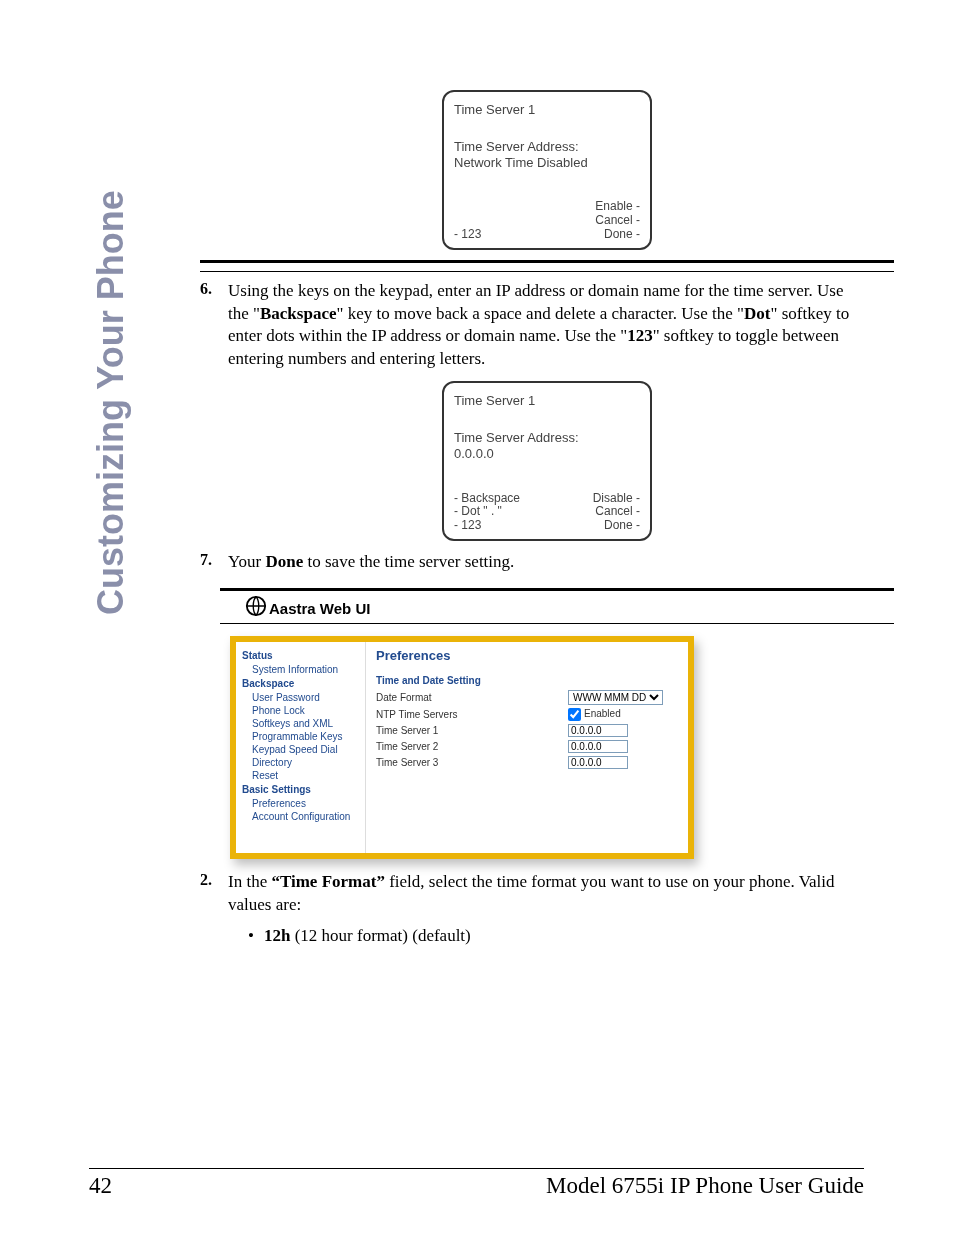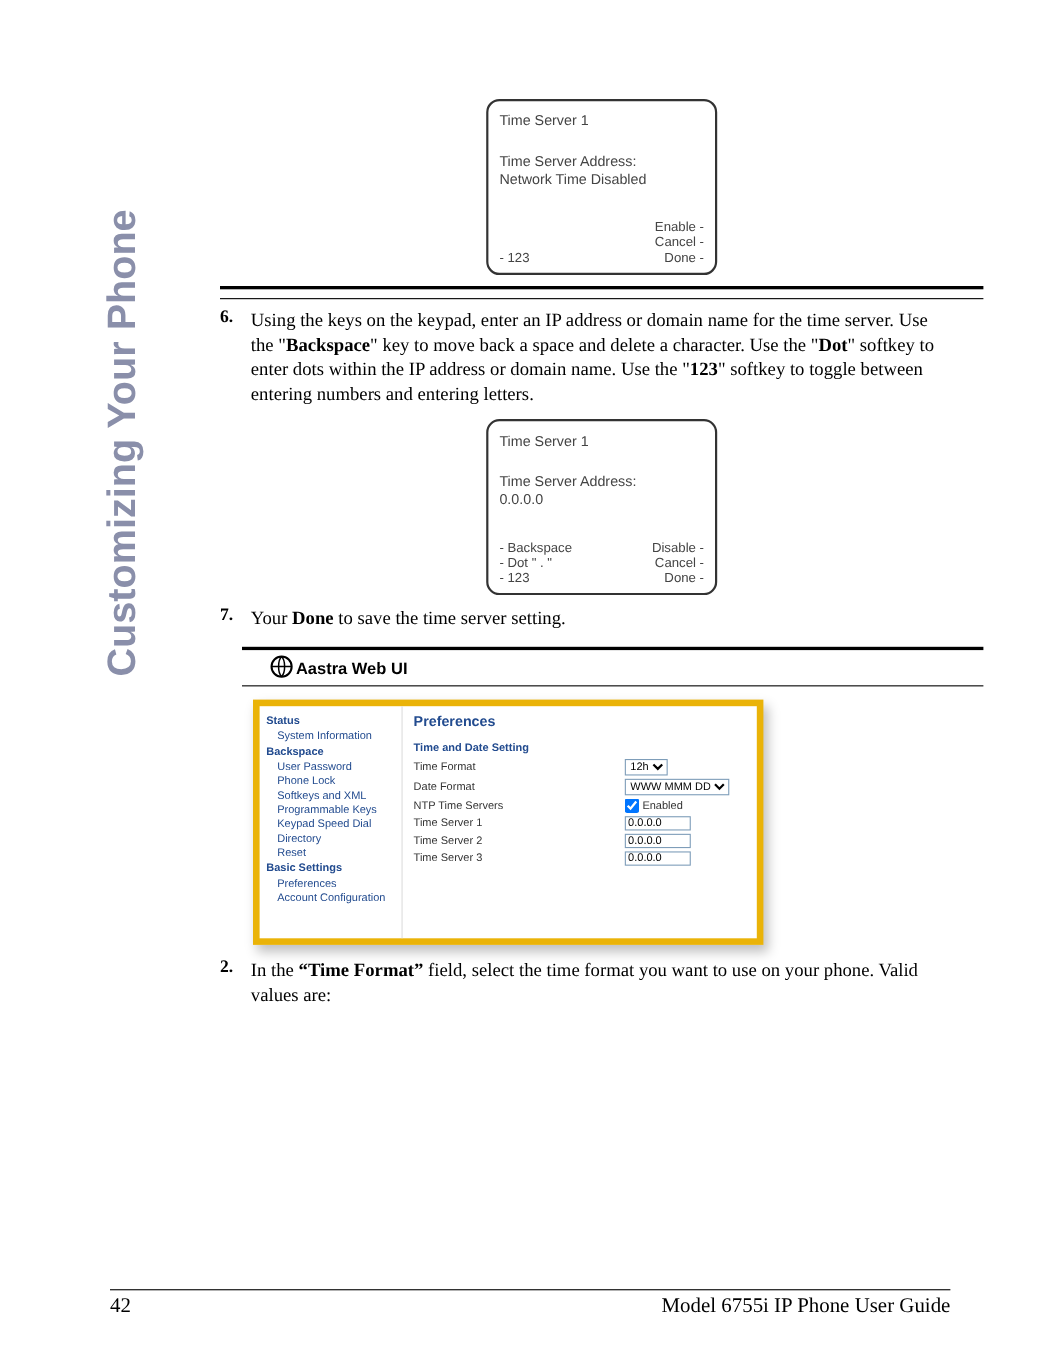--- a/index.html
+++ b/index.html
@@ -41,21 +41,21 @@
   .webui-main .main-title { font-weight: bold; color: #224b8f; font-size: 13px; margin-bottom: 12px; }
   .webui-main .subsection { color: #224b8f; font-weight: bold; margin-bottom: 4px; font-size: 10px; }
   .webui-row { display: flex; align-items: center; justify-content: space-between; margin-bottom: 3px; }
   .webui-row .lbl { color: #333; }
   .webui-row .ctrl { width: 110px; text-align: left; }
   .webui-row select { font-size: 10px; border: 1px solid #7e9db9; background: #fff; }
   .webui-row input[type=text] { font-size: 10px; border: 1px solid #7e9db9; width: 60px; padding: 0 2px; }
   .webui-row input[type=checkbox] { vertical-align: middle; margin-right: 3px; }
   ul.bullets { list-style: none; margin: 8px 0 0 20px; }
   ul.bullets li::before { content: "•"; margin-right: 10px; }
-  .footer { position: absolute; bottom: 36px; left: 100px; right: 90px; border-top: 1px solid #000; padding-top: 4px; display: flex; justify-content: space-between; font-size: 19px; }
+  .footer { position: absolute; bottom: 36px; left: 89px; right: 90px; border-top: 1px solid #000; padding-top: 4px; display: flex; justify-content: space-between; font-size: 23px; }
   b { font-weight: bold; }
 </style>
 </head>
 <body>
 
 <div class="page">
   <div class="side-heading-wrap">
     <div class="side-heading">Customizing Your Phone</div>
   </div>
 
@@ -151,24 +151,20 @@
         <div class="item">Directory</div>
         <div class="item">Reset</div>
         <div class="hdr">Basic Settings</div>
         <div class="item sel">Preferences</div>
         <div class="item">Account Configuration</div>
       </div>
       <div class="webui-main">
         <div class="main-title">Preferences</div>
         <div class="subsection">Time and Date Setting</div>
         <div class="webui-row">
-          <span class="lbl">Time Format</span>
-          <span class="ctrl"><select><option>12h</option></select></span>
-        </div>
-        <div class="webui-row">
           <span class="lbl">Date Format</span>
           <span class="ctrl"><select style="width:95px;"><option>WWW MMM DD</option></select></span>
         </div>
         <div class="webui-row">
           <span class="lbl">NTP Time Servers</span>
           <span class="ctrl"><input type="checkbox" checked="" style=""><span>Enabled</span></span>
         </div>
         <div class="webui-row">
           <span class="lbl">Time Server 1</span>
           <span class="ctrl"><input type="text" value="0.0.0.0" style=""></span>
@@ -182,20 +178,23 @@
           <span class="ctrl"><input type="text" value="0.0.0.0" style=""></span>
         </div>
       </div>
     </div>
 
     <ol class="steps">
       <li>
         <span class="step-num">2.</span>
         <span class="step-body">
           <span>In the </span><b>“Time Format”</b><span> field, select the time format you want to use on your phone. Valid values are:</span>
+          <ul class="bullets">
+            <li><b>12h</b><span> (12 hour format) (default)</span></li>
+          </ul>
         </span>
       </li>
     </ol>
 
   </div>
 
   <div class="footer">
     <span>42</span>
     <span>Model 6755i IP Phone User Guide</span>
   </div>

